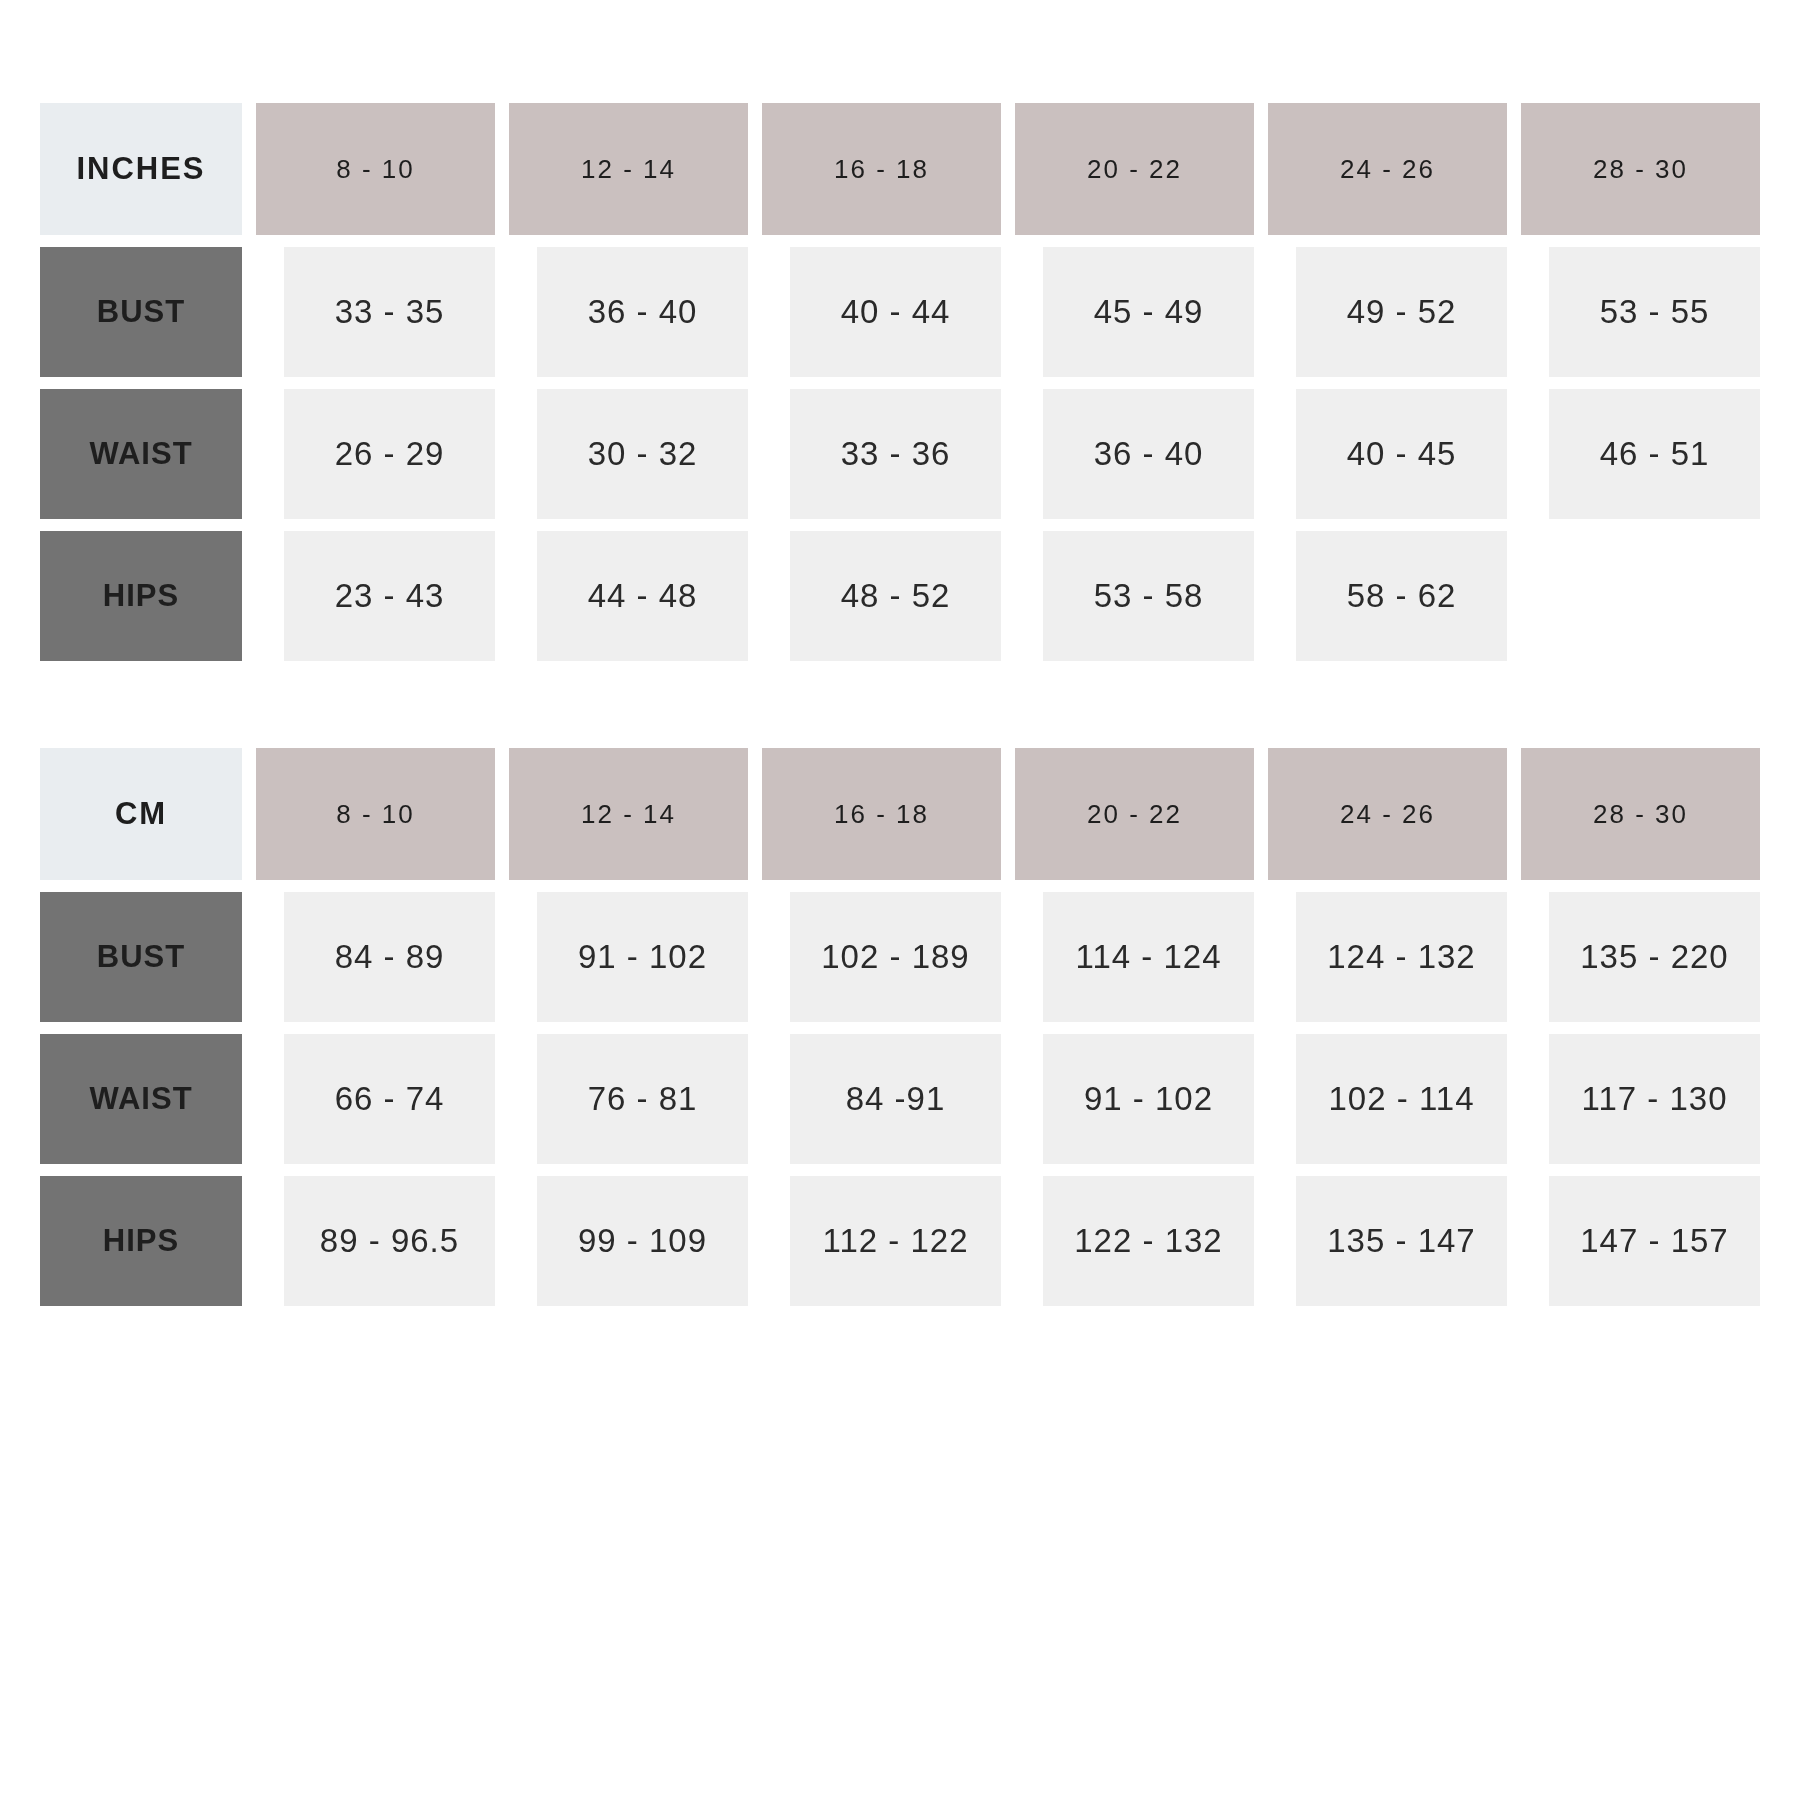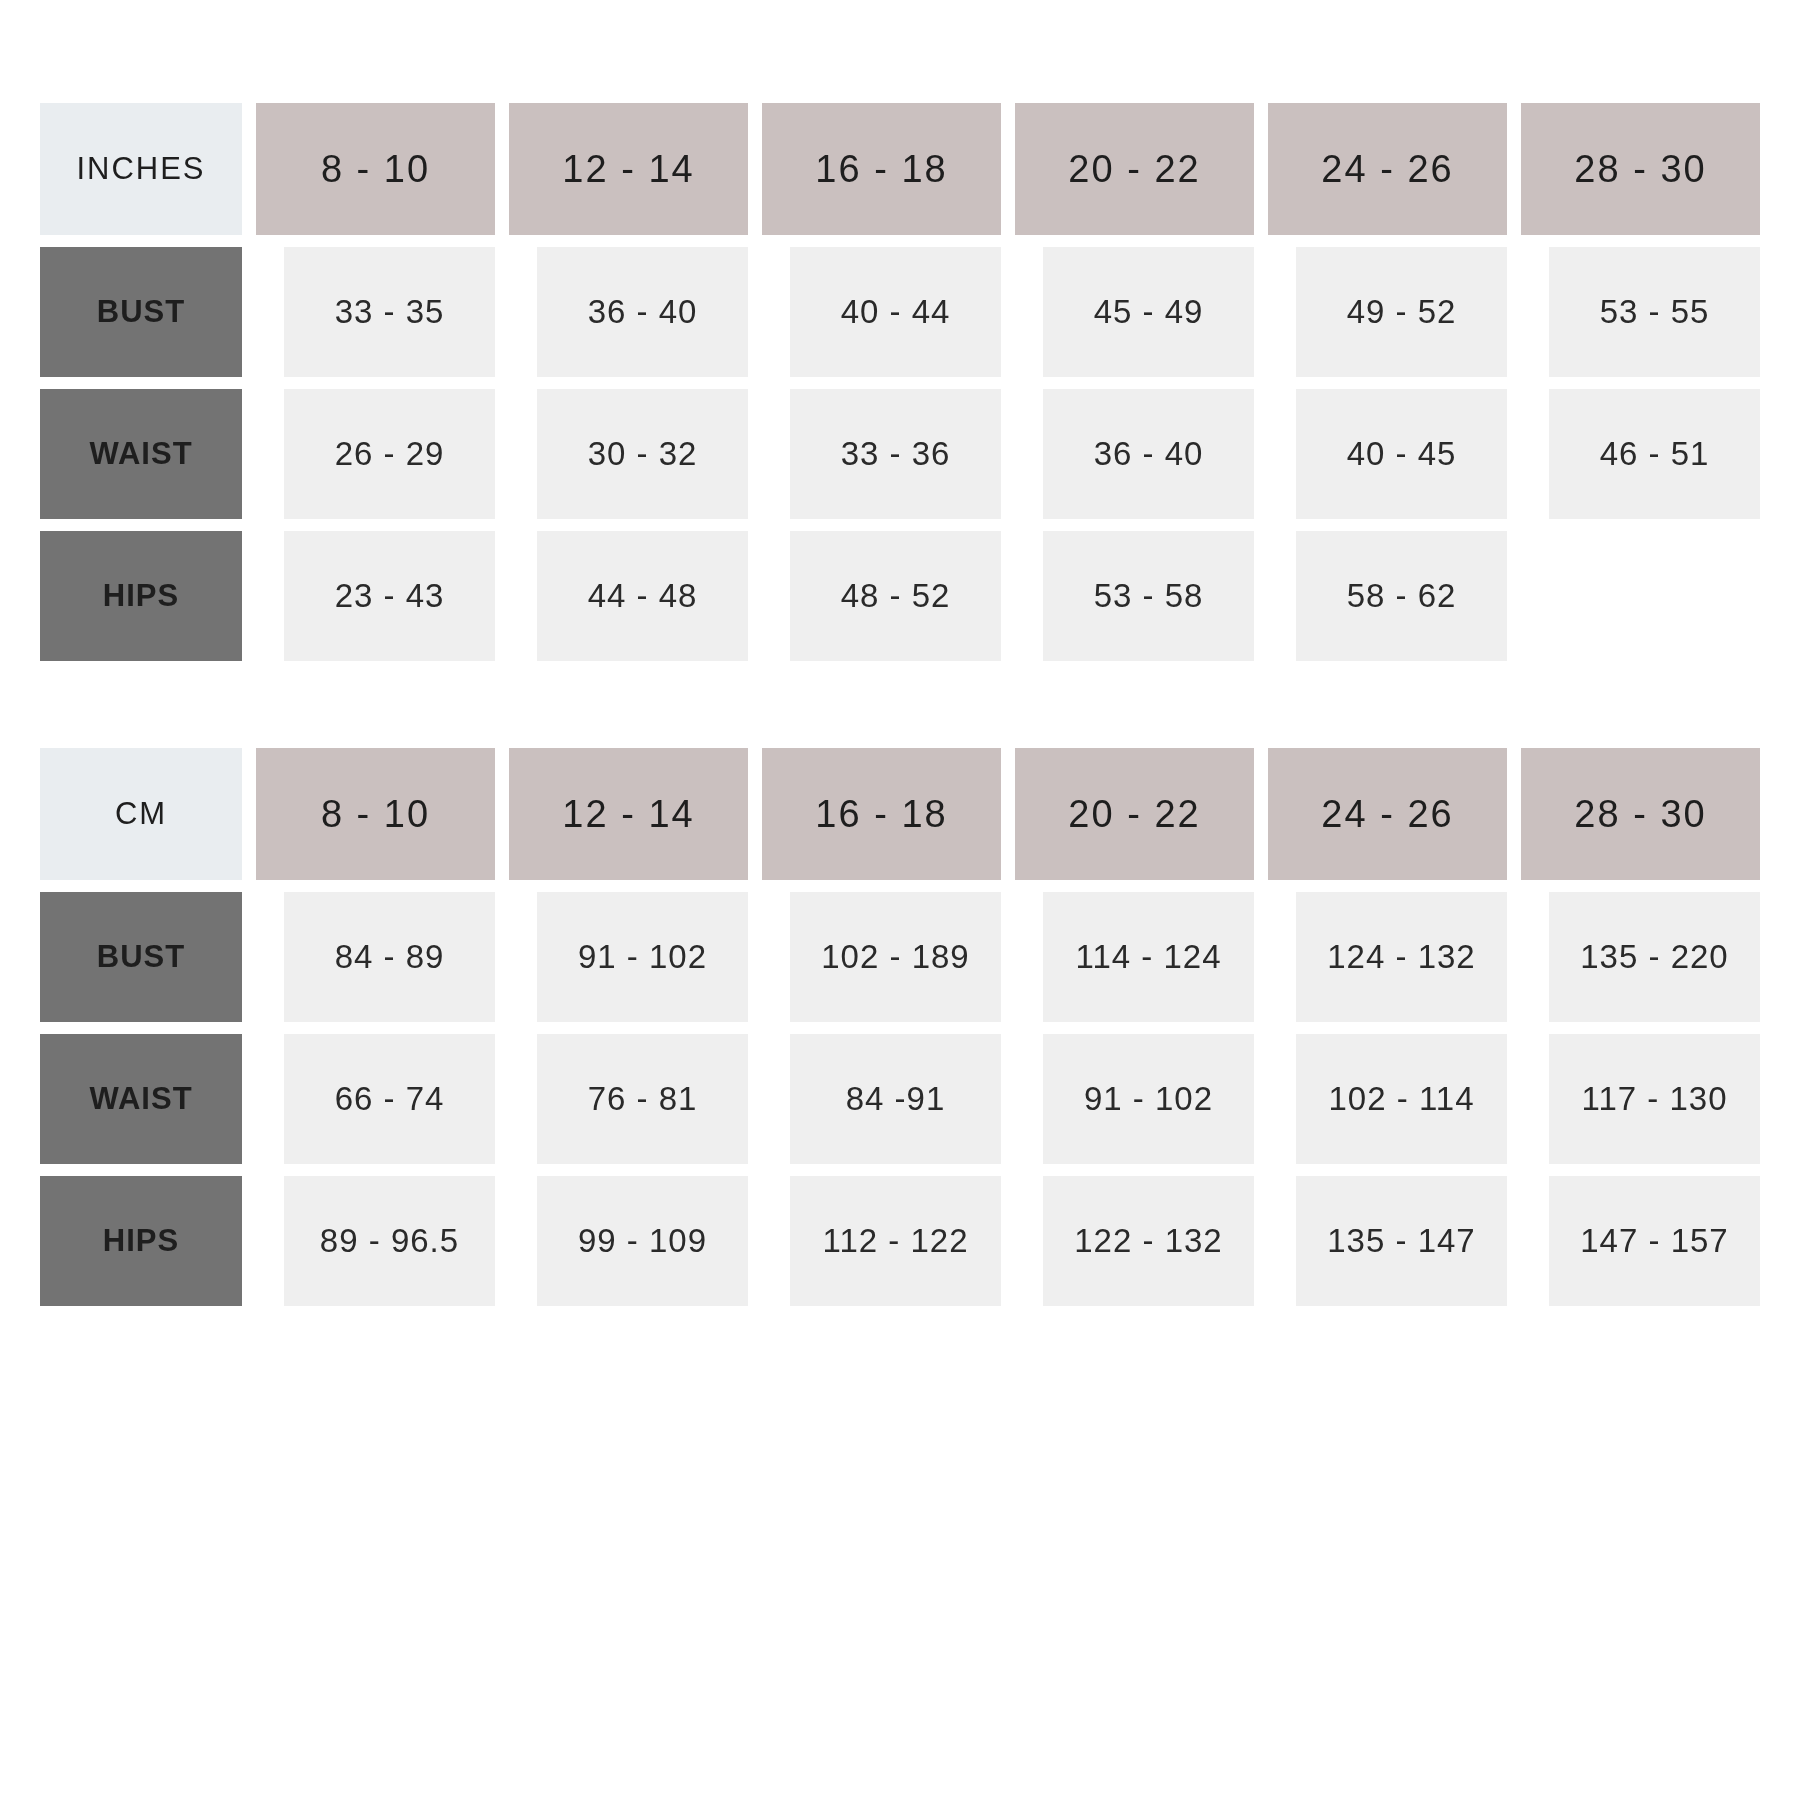--- a/index.html
+++ b/index.html
@@ -33,25 +33,25 @@
   .cell {
     display: flex;
     align-items: center;
     justify-content: center;
     text-align: center;
   }
   .cell.unit {
     background: #e9edf0;
     font-size: 31px;
     letter-spacing: 2px;
-    font-weight: 400;
+    font-weight: 700;
   }
   .cell.size {
     background: #cac0bf;
-    font-size: 38px;
+    font-size: 26px;
     letter-spacing: 2px;
     font-weight: 400;
   }
   .cell.label {
     background: #737373;
     font-size: 31px;
     letter-spacing: 1px;
     font-weight: 700;
   }
   .cell.data {

